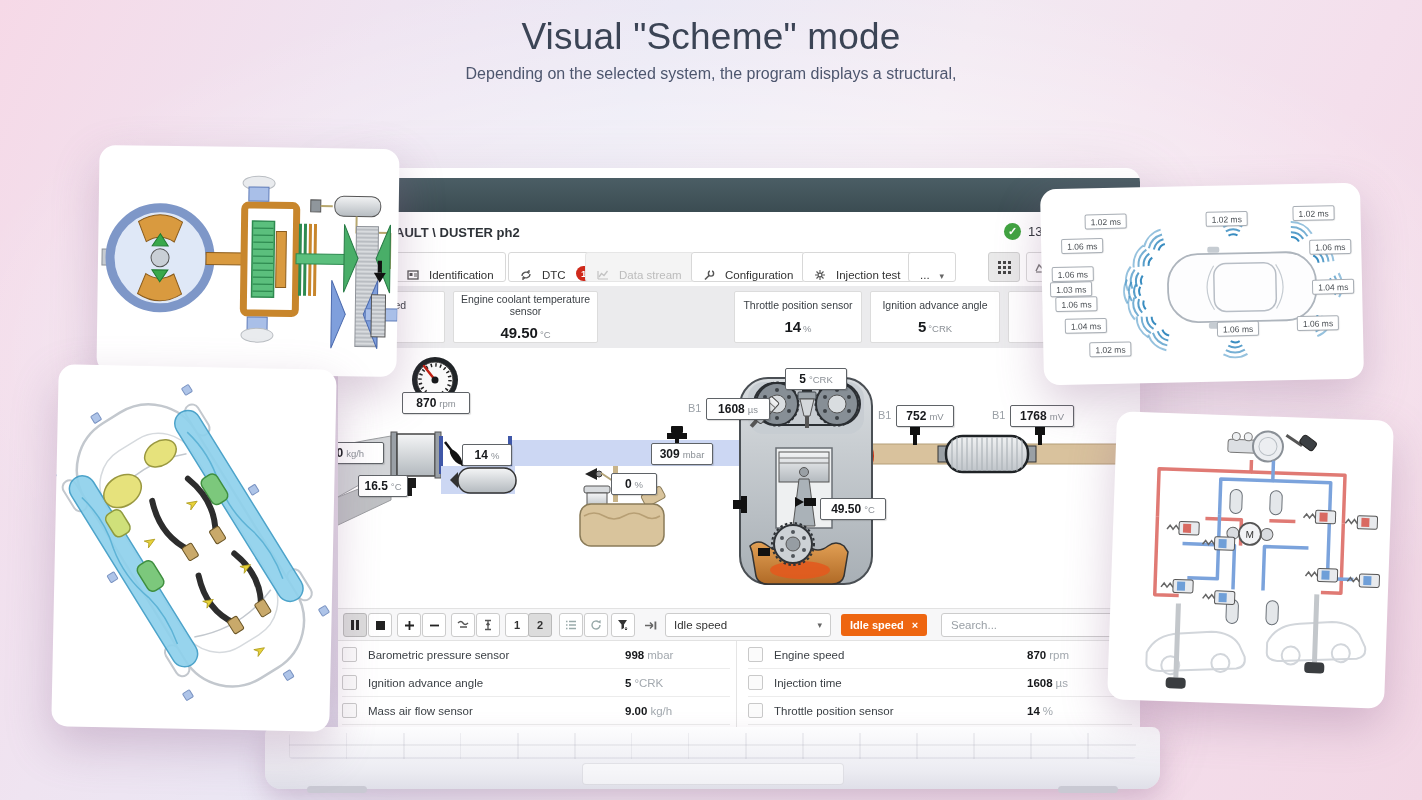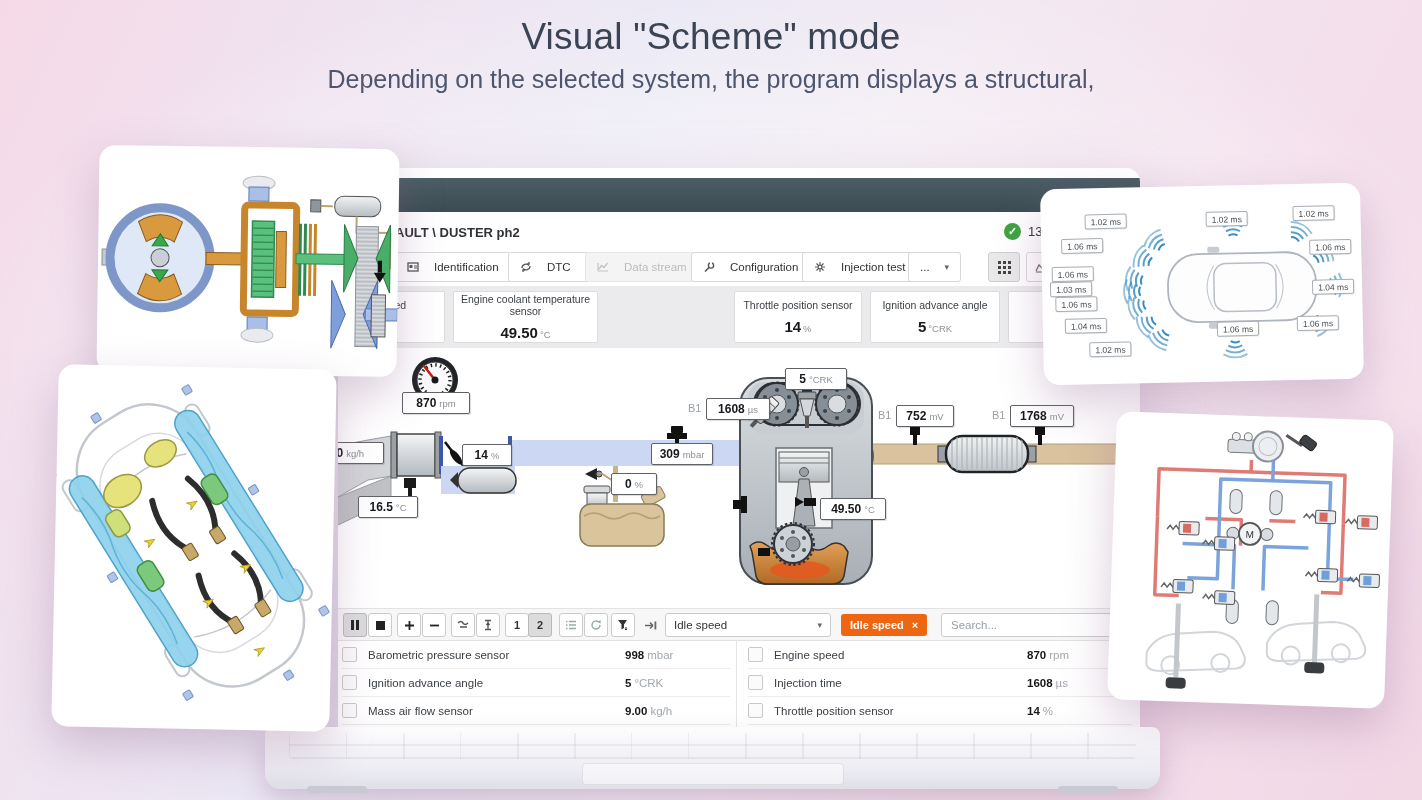--- a/index.html
+++ b/index.html
@@ -4,42 +4,42 @@
 <style>
   html,body{margin:0;padding:0;}
   .stage{position:relative;width:1422px;height:800px;overflow:hidden;
     font-family:"Liberation Sans",sans-serif;
     background:
       radial-gradient(90% 80% at 52% 45%, rgba(255,255,255,.92) 0%, rgba(255,255,255,0) 62%),
       linear-gradient(115deg,#f6d9e7 0%,#efe4f1 22%,#e9e7f4 38%,#f2e9f2 55%,#f4dfec 78%,#f2d7e5 100%);}
   
   .hero{position:absolute;top:16px;left:0;width:100%;text-align:center;z-index:20;pointer-events:none}
   .hero h1{margin:0;font-size:37px;font-weight:500;color:#3b4455;letter-spacing:.2px}
-  .hero .sub{margin-top:8px;font-size:25px;line-height:27px;color:#4d566e}
+  .hero .sub{margin-top:2px;font-size:16px;line-height:27px;color:#4d566e}
   
   .laptop-base{position:absolute;left:265px;top:727px;width:895px;height:62px;z-index:3;
     background:linear-gradient(#fdfdfe,#ececf2 70%,#dfdfe8);border-radius:8px 8px 16px 16px;
     box-shadow:0 12px 26px rgba(150,110,150,.30)}
   .kb{position:absolute;left:24px;right:24px;top:6px;height:26px;border-radius:4px;
     background:repeating-linear-gradient(90deg, rgba(120,120,140,.10) 0 1.5px, transparent 1.5px 57px),
                repeating-linear-gradient(0deg, rgba(120,120,140,.10) 0 1.5px, transparent 1.5px 13px)}
   .trackpad{position:absolute;left:50%;transform:translateX(-50%);top:36px;width:260px;height:20px;
     border:1px solid rgba(120,120,140,.18);border-radius:4px;background:rgba(255,255,255,.5)}
   .foot{position:absolute;bottom:-4px;width:60px;height:7px;border-radius:4px;background:#c9c9d3}
   .f1{left:42px}.f2{right:42px}
   .laptop-screen{position:absolute;left:338px;top:168px;width:802px;height:560px;background:#fff;
     border-radius:14px 14px 0 0;box-shadow:0 26px 70px rgba(150,110,150,.32);z-index:2;overflow:hidden}
   .titlebar{position:absolute;left:0;top:10px;width:100%;height:34px;background:linear-gradient(#4b5e65,#3b4c52)}
   .crumbrow{position:absolute;left:0;top:44px;width:100%;height:40px;background:#fff}
   .crumb{position:absolute;left:57px;top:13px;font-size:13px;font-weight:700;color:#2e3338}
   .statuswrap{position:absolute;left:666px;top:11px;display:flex;align-items:center;gap:7px;font-size:13px;color:#2e3338}
   .okcheck{width:17px;height:17px;border-radius:50%;background:#3fa33f;color:#fff;font-size:11px;font-weight:700;
     display:flex;align-items:center;justify-content:center}
   .tabrow{position:absolute;left:0;top:84px;width:100%;height:34px;background:#fff}
-  .tab{position:absolute;top:0;height:30px;display:flex;align-items:center;gap:15px;padding:0 11px;background:#fff;
+  .tab{position:absolute;top:0;height:30px;display:flex;align-items:flex-end;gap:10px;padding:0 11px;background:#fff;
     border:1px solid #d8d8d8;border-radius:3px;font-size:11.5px;color:#333;font-family:inherit;box-sizing:border-box}
   .tab.disabled{background:#f4f4f4;color:#bcbcbc;border-color:#e6e6e6}
   .tab.disabled svg{opacity:.45}
   .badge{min-width:10px;height:15px;border-radius:8px;background:#cf2a1b;color:#fff;font-size:9.5px;font-weight:700;
     display:flex;align-items:center;justify-content:center;padding:0 3px}
   .caret{font-size:9px;color:#666}
   .viewbtn{position:absolute;top:0;width:32px;height:30px;border:1px solid #d8d8d8;background:#fff;border-radius:3px;
     display:flex;align-items:center;justify-content:center}
   .viewbtn.active{background:#e9e9e9;border-color:#cfcfcf}
   .sensorstrip{position:absolute;left:0;top:118px;width:100%;height:62px;background:#ebebed}
@@ -379,21 +379,21 @@
       </svg>
 
       <div class="slab" style="left:64px;top:44px;width:68px">
           <span>870</span>
           <span class="u">rpm</span>
         </div>
       <div class="slab" style="left:-38px;top:94px;width:84px">
           <span>9.00</span>
           <span class="u">kg/h</span>
         </div>
-      <div class="slab" style="left:20px;top:148px;width:60px">
+      <div class="slab" style="left:20px;top:127px;width:50px">
           <span>16.5</span>
           <span class="u">°C</span>
         </div>
       <div class="slab" style="left:124px;top:96px;width:50px">
           <span>14</span>
           <span class="u">%</span>
         </div>
       <div class="slab" style="left:313px;top:95px;width:62px">
           <span>309</span>
           <span class="u">mbar</span>

